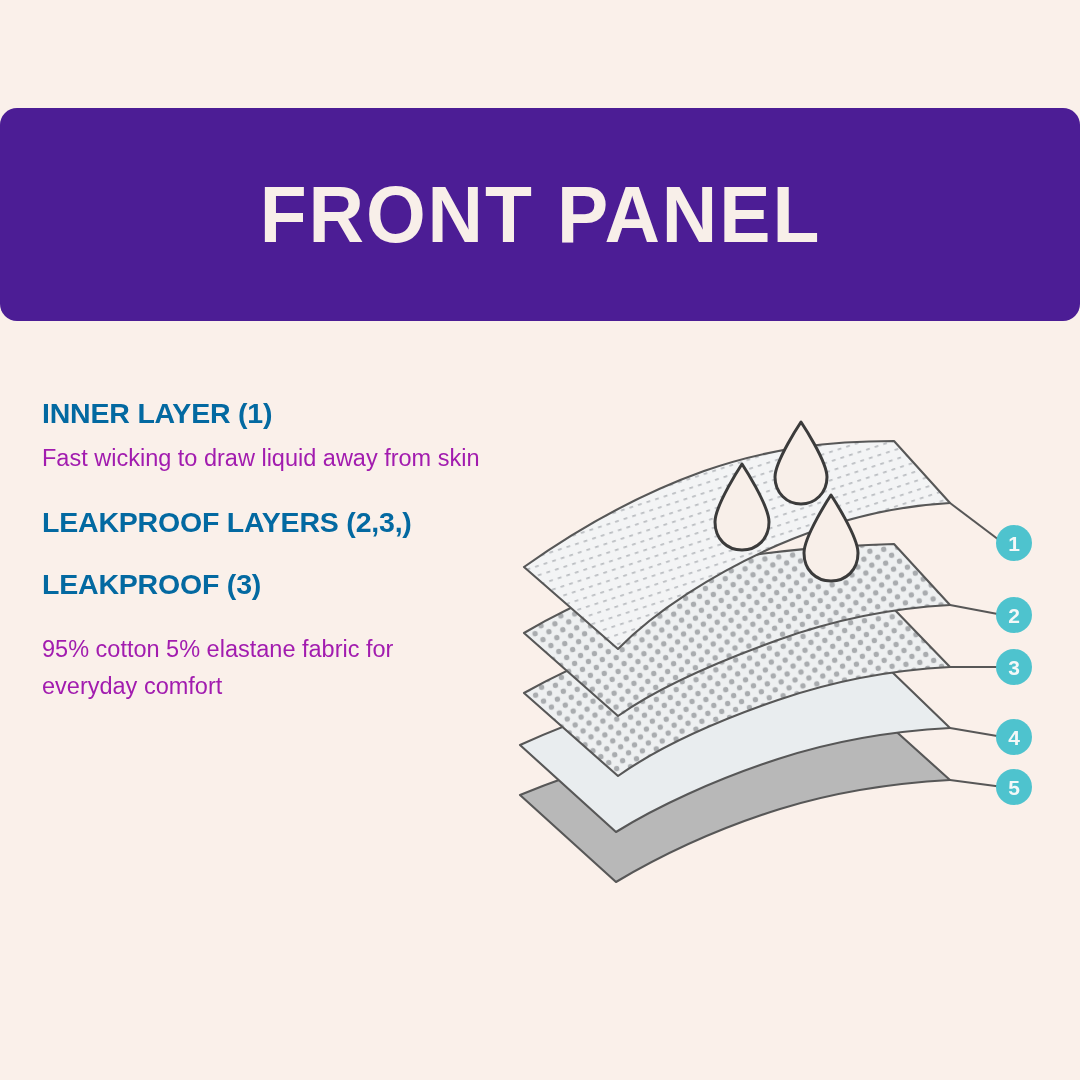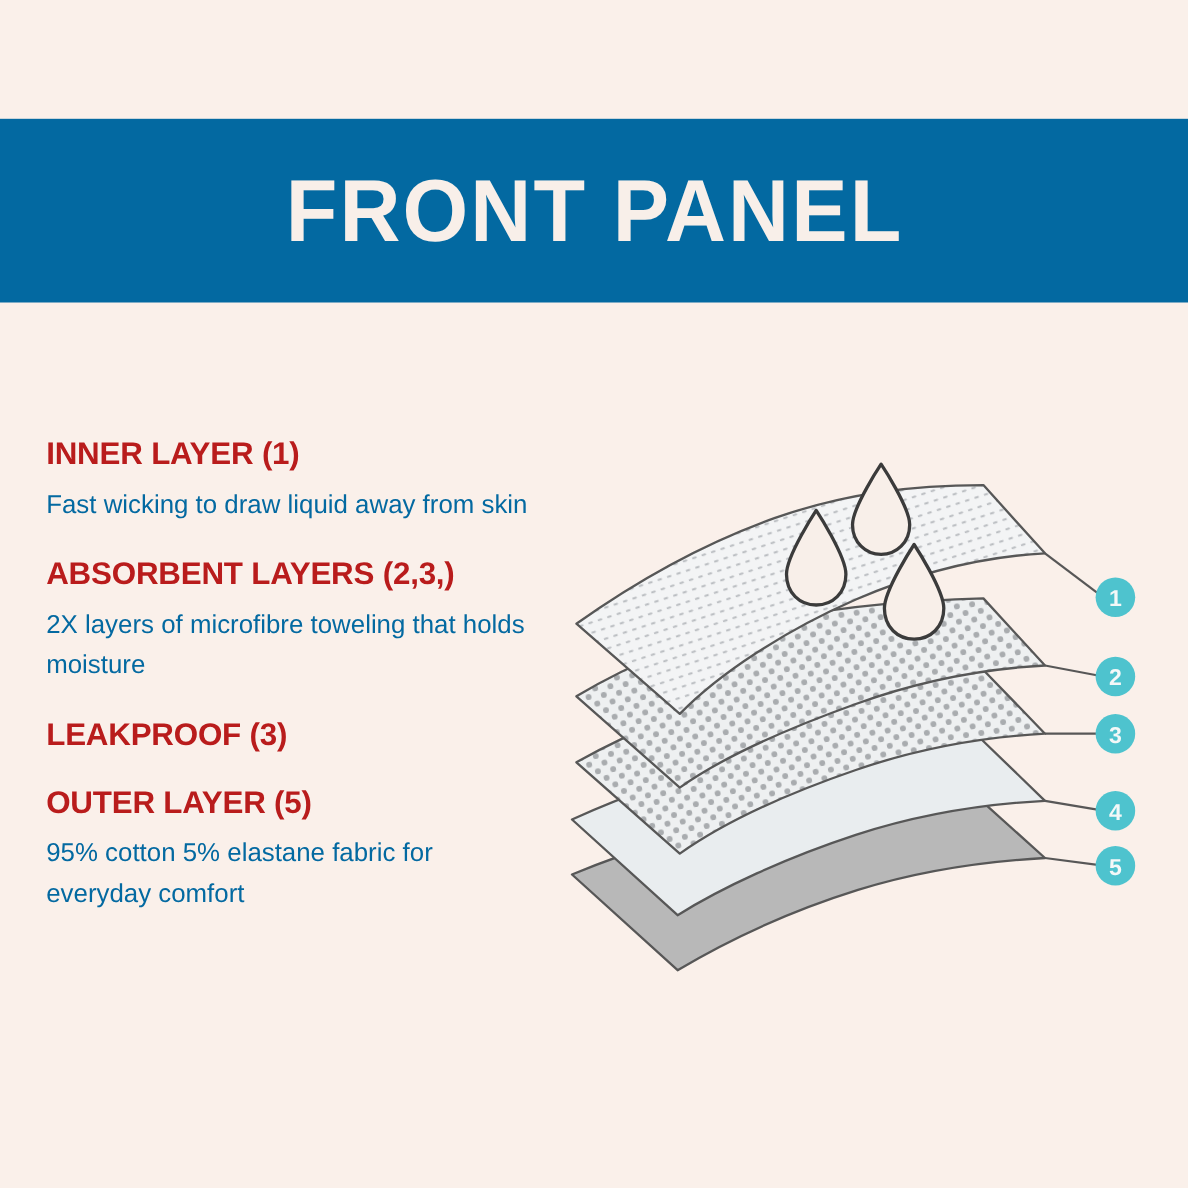--- a/index.html
+++ b/index.html
@@ -21,25 +21,26 @@
     height: 1080px;
     background: #faf0ea;
   }
 
   
   .banner {
     position: absolute;
     left: 0;
     top: 108px;
     width: 1080px;
-    height: 167px;
-    background: #0369a1;
+    height: 213px;
+    background: #4c1d95;
     display: flex;
     align-items: center;
     justify-content: center;
+    border-radius: 17px;
   }
   .banner-title {
     font-family: "Liberation Sans", sans-serif;
     font-weight: bold;
     font-size: 80px;
     letter-spacing: 2px;
     color: #f8efe9;
     line-height: 1;
     margin: 0;
     transform: scaleX(0.96);
@@ -54,30 +55,30 @@
   }
   .layer-block {
     margin-bottom: 30px;
   }
   .layer-block:last-child { margin-bottom: 0; }
 
   .layer-heading {
     font-family: "Liberation Sans", sans-serif;
     font-weight: bold;
     font-size: 28.5px;
-    color: #b91c1c;
+    color: #0369a1;
     letter-spacing: -0.2px;
     margin: 0 0 10px 0;
     line-height: 1.12;
   }
   .layer-desc {
     font-family: "Liberation Sans", sans-serif;
     font-weight: normal;
     font-size: 23.5px;
-    color: #0369a1;
+    color: #a21caf;
     line-height: 1.58;
     margin: 0;
     max-width: 450px;
   }
 
   
   .illustration {
     position: absolute;
     left: 498px;
     top: 395px;
@@ -107,30 +108,28 @@
   </div>
 
   <div class="text-column">
 
     <div class="layer-block">
       <div class="layer-heading">INNER LAYER (1)</div>
       <div class="layer-desc">Fast wicking to draw liquid away from skin</div>
     </div>
 
     <div class="layer-block">
-      <div class="layer-heading">ABSORBENT LAYERS (2,3,)</div>
-      <div class="layer-desc">2X layers of microfibre toweling that holds moisture</div>
+      <div class="layer-heading">LEAKPROOF LAYERS (2,3,)</div>
     </div>
 
     <div class="layer-block">
       <div class="layer-heading">LEAKPROOF (3)</div>
     </div>
 
     <div class="layer-block">
-      <div class="layer-heading">OUTER LAYER (5)</div>
       <div class="layer-desc">95% cotton 5% elastane fabric for everyday comfort</div>
     </div>
 
   </div>
 
   <div class="illustration">
     <svg viewBox="0 0 570 540" xmlns="http://www.w3.org/2000/svg">
       <defs>
 
         <pattern id="meshTex" width="9" height="9" patternUnits="userSpaceOnUse" patternTransform="rotate(-18)">

